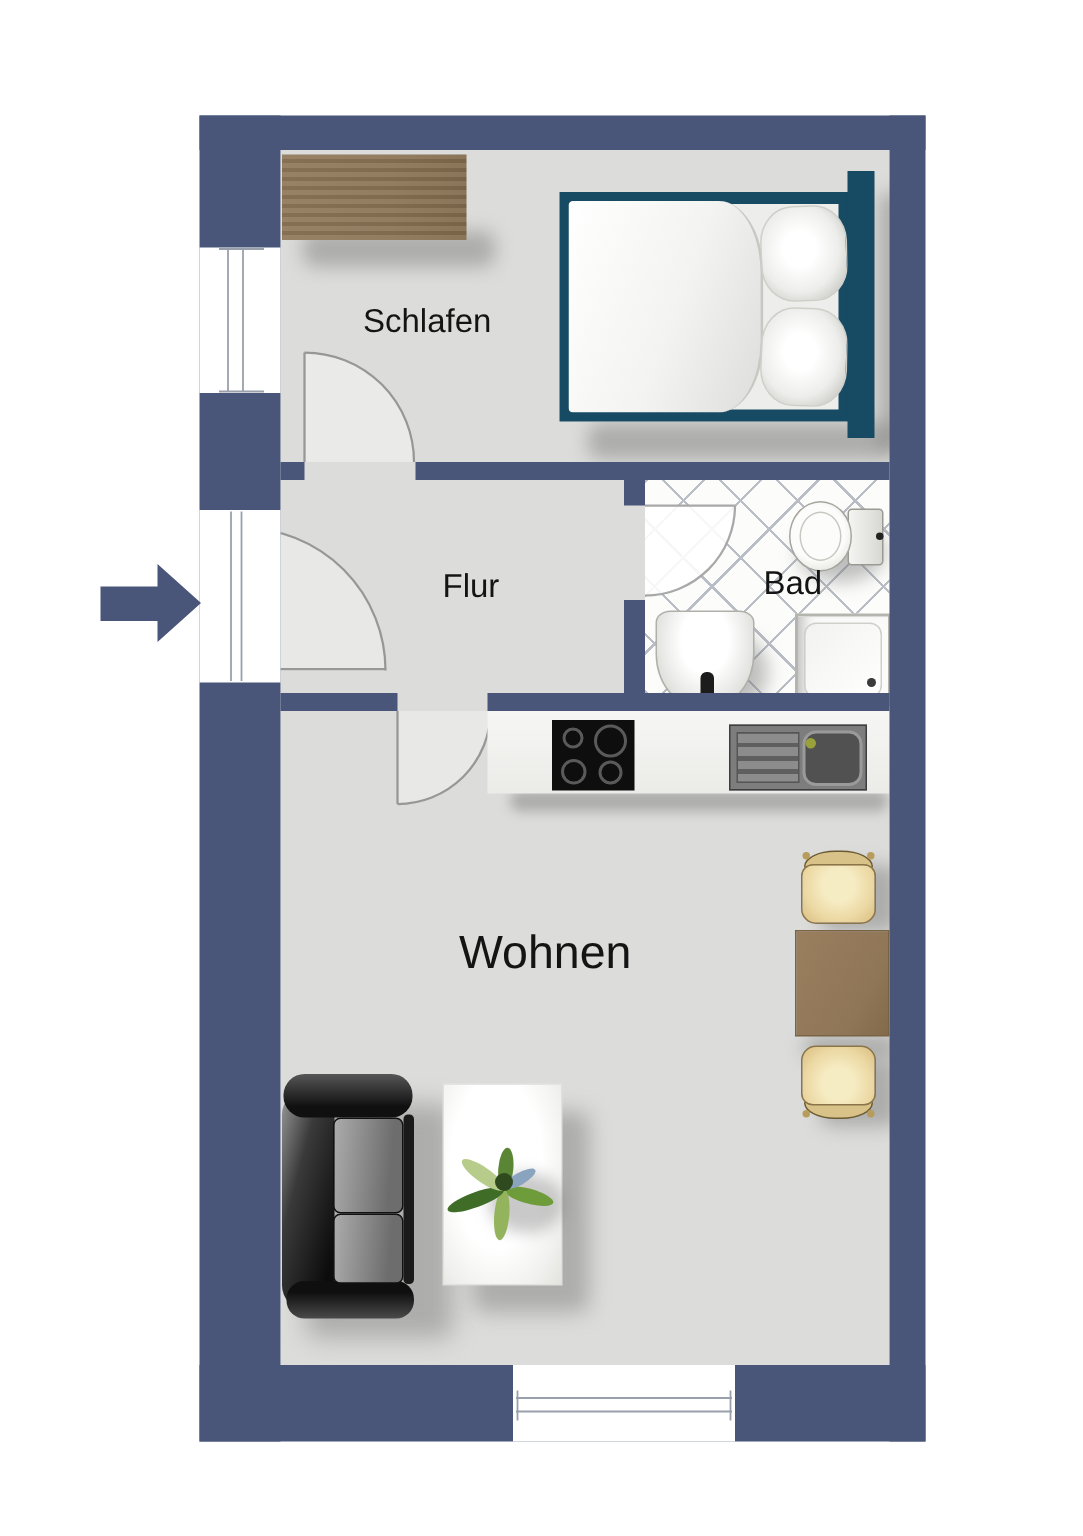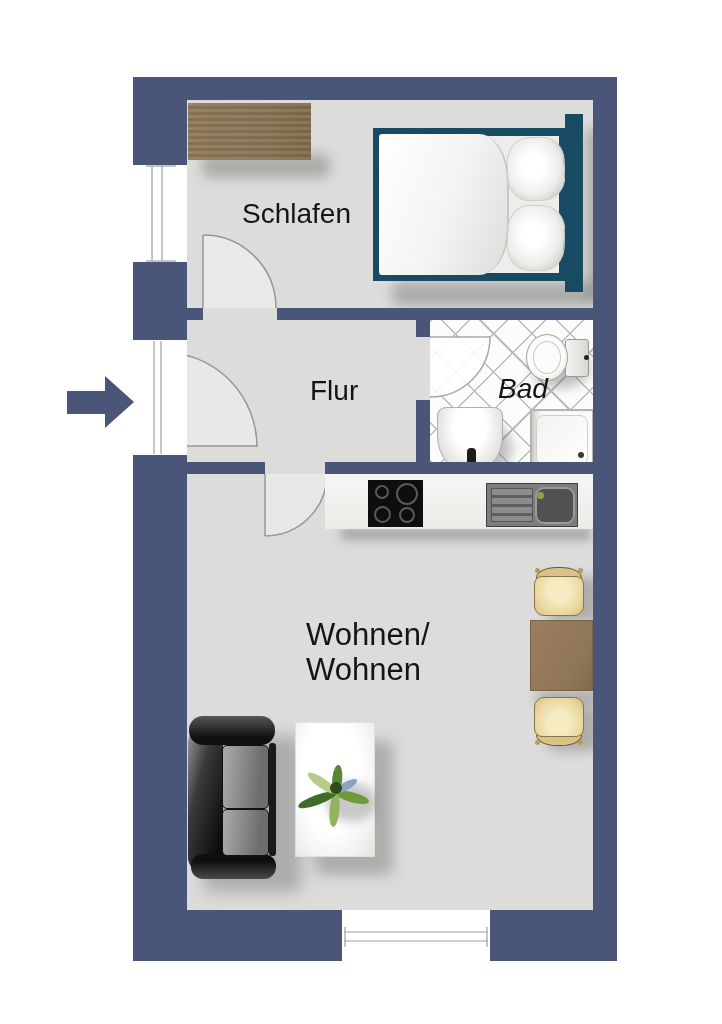--- a/index.html
+++ b/index.html
@@ -81,21 +81,21 @@
      background:linear-gradient(0deg,#4a4a4a,#0f0f0f 70%);}
   .sofa .back{left:0;top:14px;width:35px;height:146px;border-radius:16px 8px 8px 16px;
      background:linear-gradient(105deg,#9a9a9a 0%,#3a3a3a 35%,#0c0c0c 85%);}
   .sofa .cushion{left:34px;width:47px;border:1px solid #111;border-radius:5px;
      background:linear-gradient(95deg,#ababab,#6d6d6d 80%);}
   .sofa .front-bar{left:81px;top:30px;width:7px;height:113px;border-radius:3px;background:#1a1a1a;}
   .coffee-table{left:295px;top:722px;width:80px;height:135px;border:1px solid #e0e0dc;
      background:radial-gradient(ellipse at 45% 40%, #ffffff 50%, #f0f0ee 80%, #e2e2de);}
   .leaf{width:34px;height:10px;border-radius:50%;left:336px;top:788px;transform-origin:0 50%;}
 
-  .room-label{color:var(--label_text,#141414);font-size:28px;line-height:34px;white-space:nowrap;}
+  .room-label{color:var(--label_text,#141414);font-size:22px;line-height:34px;white-space:nowrap;}
   .room-label.big{font-size:31px;line-height:35px;}
 </style>
 </head>
 <body>
 
 <div id="plan">
 
   <div class="floor"></div>
   <div class="bad-floor"></div>
 
@@ -230,20 +230,19 @@
     <g stroke="#9aa0ab" stroke-width="1.2" fill="none">
       <line x1="344" y1="932" x2="488" y2="932"></line>
         <line x1="344" y1="941" x2="488" y2="941"></line>
       <line x1="345" y1="927" x2="345" y2="947"></line>
         <line x1="487" y1="927" x2="487" y2="947"></line>
     </g>
     <polygon points="67,391 105,391 105,376 134,402 105,428 105,414 67,414" fill="#49567a"></polygon>
   </svg>
 
   <div class="room-label" style="left:242px;top:197px;">Schlafen</div>
-  <div class="room-label" style="left:310px;top:374px;">Flur</div>
-  <div class="room-label" style="left:498px;top:372px;font-style:italic;">Bad</div>
+  <div class="room-label" style="left:295px;top:374px;">Flur</div>
+  <div class="room-label" style="left:509px;top:372px;">Bad</div>
   <div style="left:306px;top:617px;">
-    <div class="room-label big" style="position:static;">Wohnen/</div>
     <div class="room-label big" style="position:static;">Wohnen</div>
   </div>
 
 </div>
 
 </body></html>

